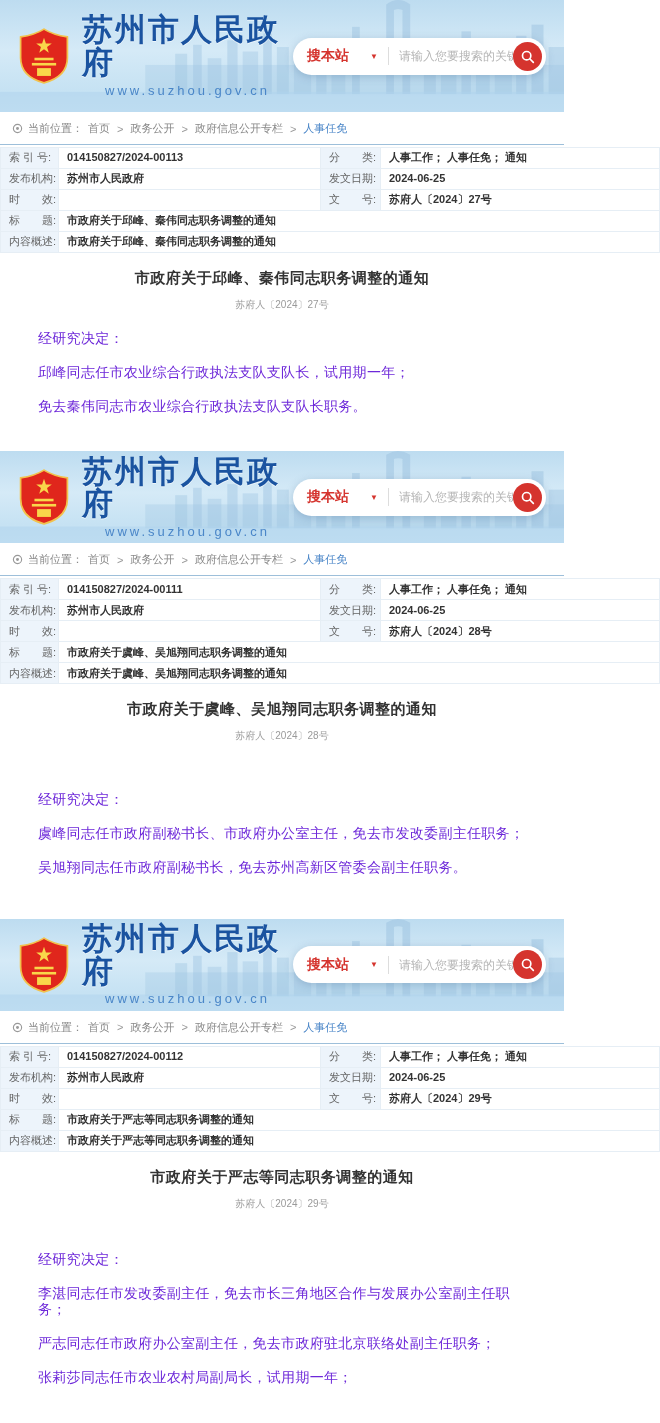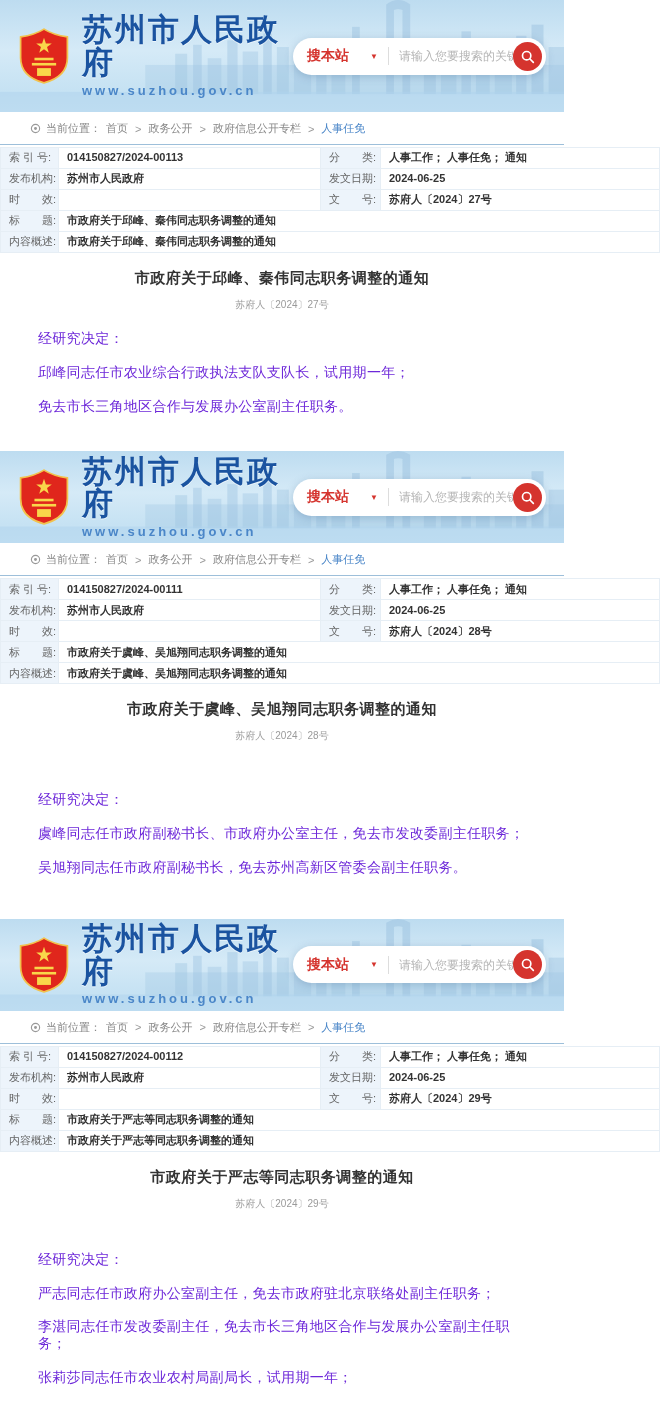--- a/index.html
+++ b/index.html
@@ -25,22 +25,22 @@
     position:relative; height:100%;
     display:flex; align-items:center; padding:0 18px;
   }
   .logo { display:flex; align-items:center; gap:12px; }
   .emblem { flex:0 0 auto; display:block; }
   .site-name {
     font-size:31px; font-weight:bold; color:#1a53a0; letter-spacing:2px;
     line-height:1.05; text-shadow:0 1px 0 rgba(255,255,255,.6);
   }
   .site-url {
-    font-size:13px; font-weight:bold; color:#4a86c8;
-    letter-spacing:3px; margin-top:3px;
+    font-size:13px; font-weight:normal; color:#4a86c8;
+    letter-spacing:3px; text-align:center; margin-top:3px;
   }
 
   .search {
     margin-left:auto; display:flex; align-items:center;
     background:#fff; border-radius:20px; height:37px; width:253px;
     padding:0 4px 0 14px; box-shadow:0 2px 8px rgba(70,110,150,.3);
   }
   .search-scope {
     display:flex; align-items:center; gap:21px; border:none; background:none;
     color:#d5342e; font-size:14px; font-weight:bold; cursor:pointer; white-space:nowrap;
@@ -55,21 +55,21 @@
   .search-input::placeholder { color:#b5b5b5; }
   .search-btn {
     flex:0 0 auto; width:29px; height:29px; border-radius:50%;
     background:#d5342e; border:none; display:flex; align-items:center; justify-content:center;
     cursor:pointer;
   }
 
   
   .crumb {
     display:flex; align-items:center; gap:5px;
-    padding:9px 14px 8px 30px; font-size:11px; color:#888;
+    padding:9px 14px 8px 12px; font-size:11px; color:#888;
     border-bottom:1px solid #9dbfda; background:#fff;
   }
   .crumb a { text-decoration:none; color:#888; cursor:pointer; }
   .crumb .sep { margin:0 2px; color:#999; }
   .crumb-current { color:#4a86c8 !important; }
   .pin-icon { flex:0 0 auto; }
 
   
   .meta-table {
     margin-top:2px; width:660px;
@@ -199,21 +199,21 @@
     <div class="mcell mlabel">内容概述:</div>
     <div class="mcell mvalue span3">市政府关于邱峰、秦伟同志职务调整的通知</div>
   </div>
 
   <div class="article">
     <div class="article-title">市政府关于邱峰、秦伟同志职务调整的通知</div>
     <div class="article-docno">苏府人〔2024〕27号</div>
     <div class="article-body">
         <p>经研究决定：</p>
         <p>邱峰同志任市农业综合行政执法支队支队长，试用期一年；</p>
-        <p>免去市长三角地区合作与发展办公室副主任职务。</p>
+        <p>免去秦伟同志市农业综合行政执法支队支队长职务。</p>
       </div>
   </div>
 </div>
 
 <div class="section s2">
   <div class="banner">
     <svg class="banner-svg" viewBox="0 0 660 100" preserveAspectRatio="none">
       <g fill="#9cc2e0">
         <rect x="170" y="58" width="490" height="26" opacity="0.30"></rect>
         <rect x="205" y="48" width="14" height="36" opacity="0.38"></rect>
@@ -414,18 +414,18 @@
 
     <div class="mcell mlabel">内容概述:</div>
     <div class="mcell mvalue span3">市政府关于严志等同志职务调整的通知</div>
   </div>
 
   <div class="article">
     <div class="article-title">市政府关于严志等同志职务调整的通知</div>
     <div class="article-docno">苏府人〔2024〕29号</div>
     <div class="article-body">
         <p>经研究决定：</p>
+        <p>李湛同志任市发改委副主任，免去市长三角地区合作与发展办公室副主任职务；</p>
         <p>严志同志任市政府办公室副主任，免去市政府驻北京联络处副主任职务；</p>
-        <p>李湛同志任市发改委副主任，免去市长三角地区合作与发展办公室副主任职务；</p>
         <p>张莉莎同志任市农业农村局副局长，试用期一年；</p>
       </div>
   </div>
 </div>
 
 </body></html>

